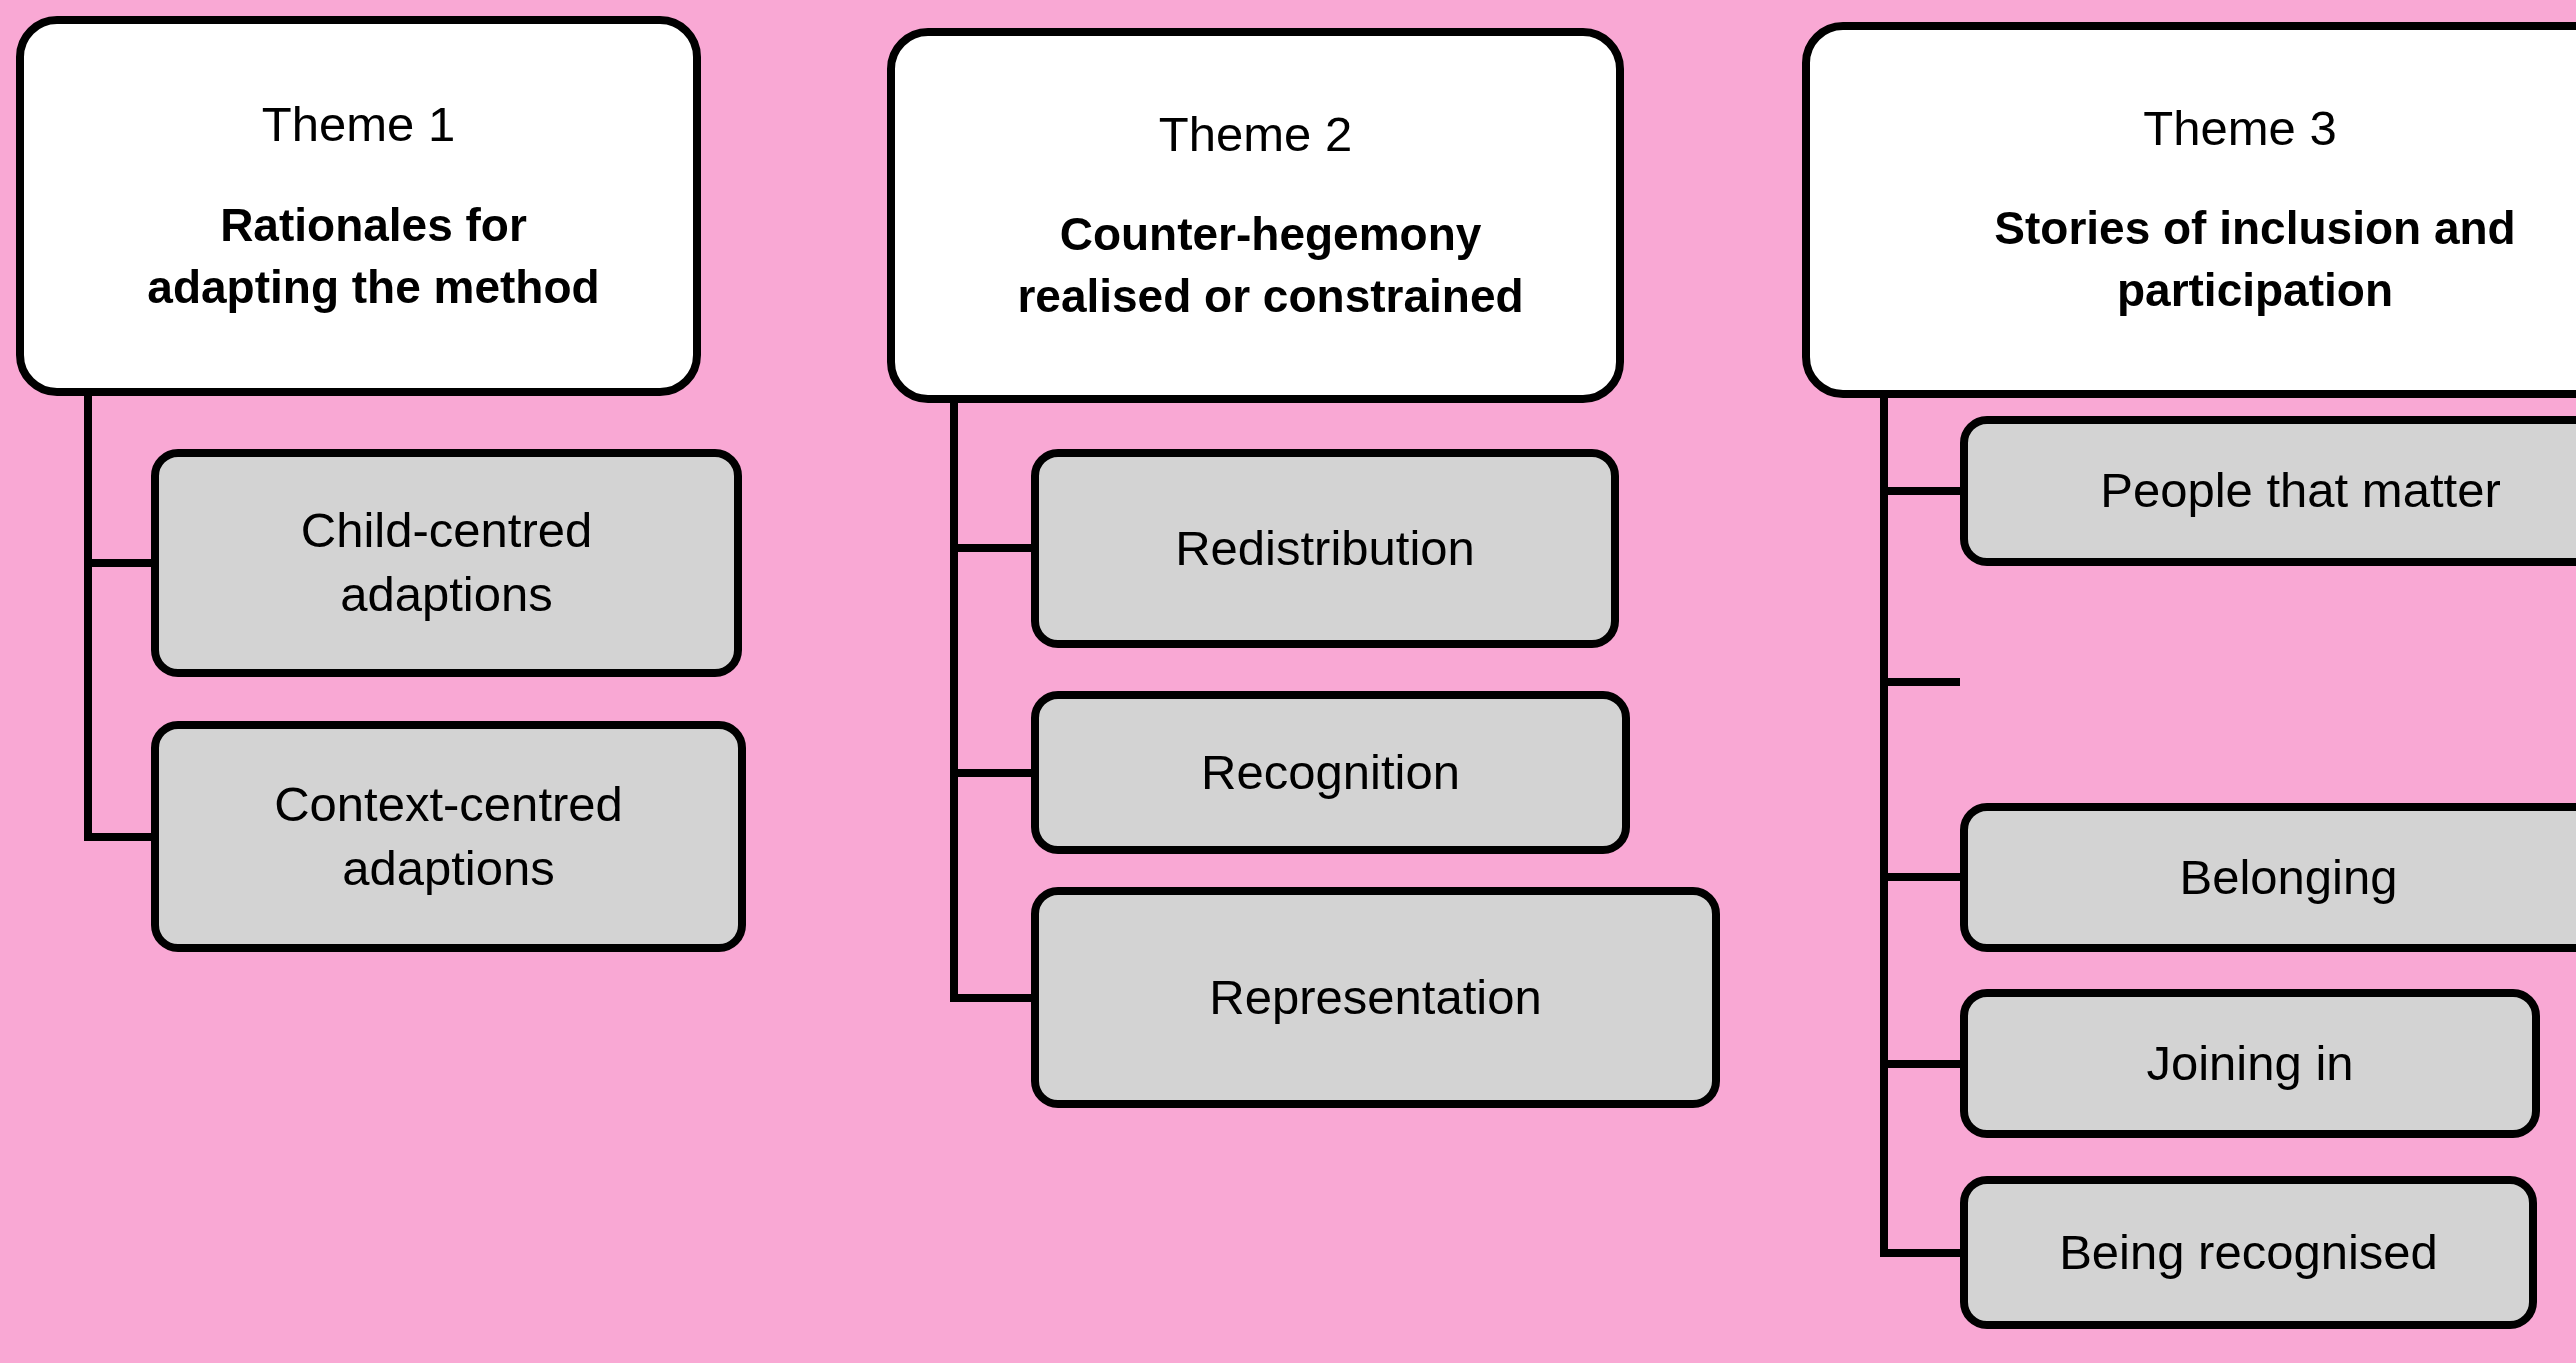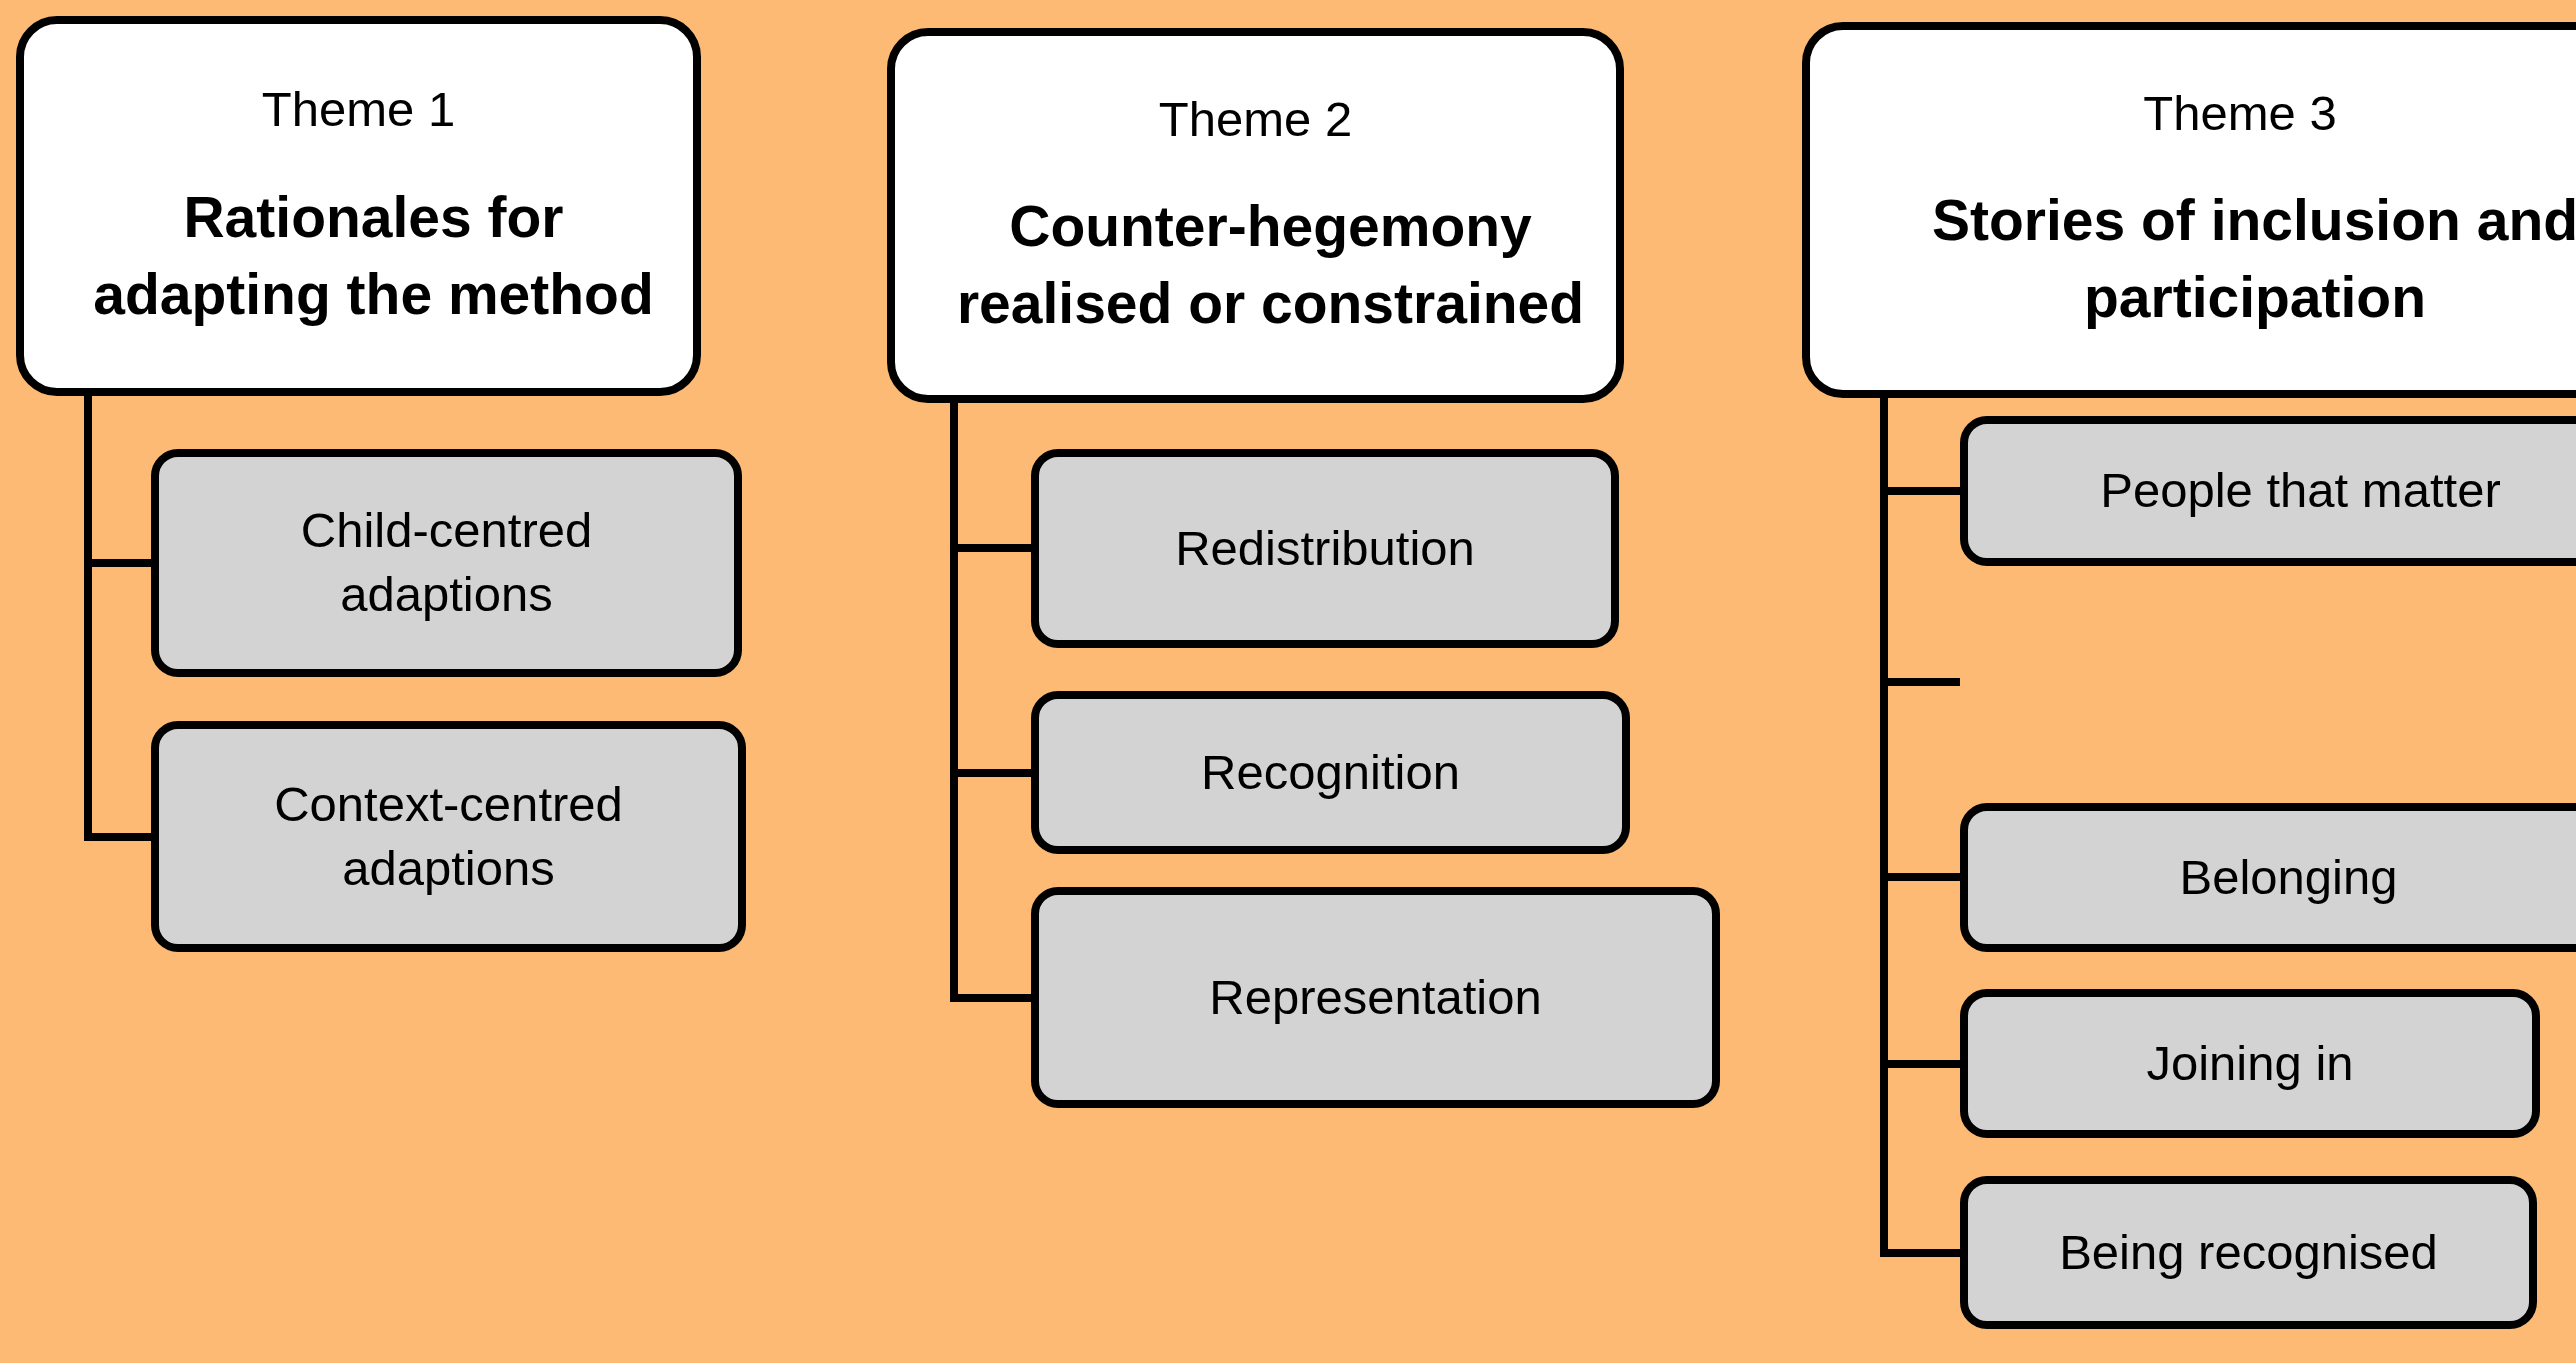--- a/index.html
+++ b/index.html
@@ -4,21 +4,21 @@
 <style>
   html, body {
     margin: 0;
     padding: 0;
     background: #ffffff;
   }
   .canvas {
     position: relative;
     width: 2576px;
     height: 1363px;
-    background: #fdba74;
+    background: #f9a8d4;
     font-family: "Liberation Sans", sans-serif;
     color: #000000;
     overflow: hidden;
   }
   .parent-box {
     position: absolute;
     background: #ffffff;
     border: 8px solid #000000;
     border-radius: 41px;
     display: flex;
@@ -29,21 +29,21 @@
     text-align: center;
     box-sizing: border-box;
   }
   .theme-label {
     font-size: 49px;
     font-weight: 400;
     line-height: 1.25;
     white-space: pre-line;
   }
   .theme-title {
-    font-size: 57px;
+    font-size: 46px;
     font-weight: 700;
     line-height: 1.35;
     white-space: pre-line;
     margin-left: 30px;
   }
   .child-box {
     position: absolute;
     background: #d3d3d3;
     border: 8px solid #000000;
     border-radius: 27px;

